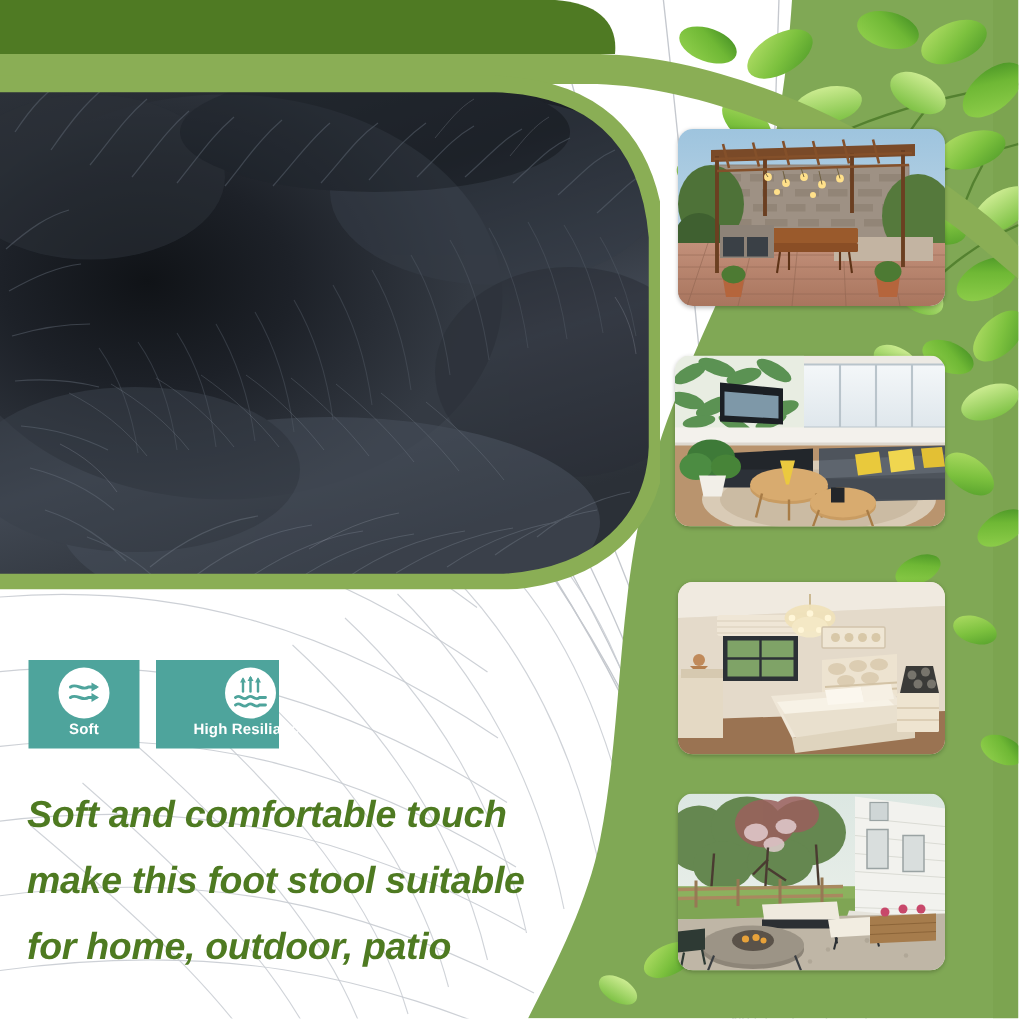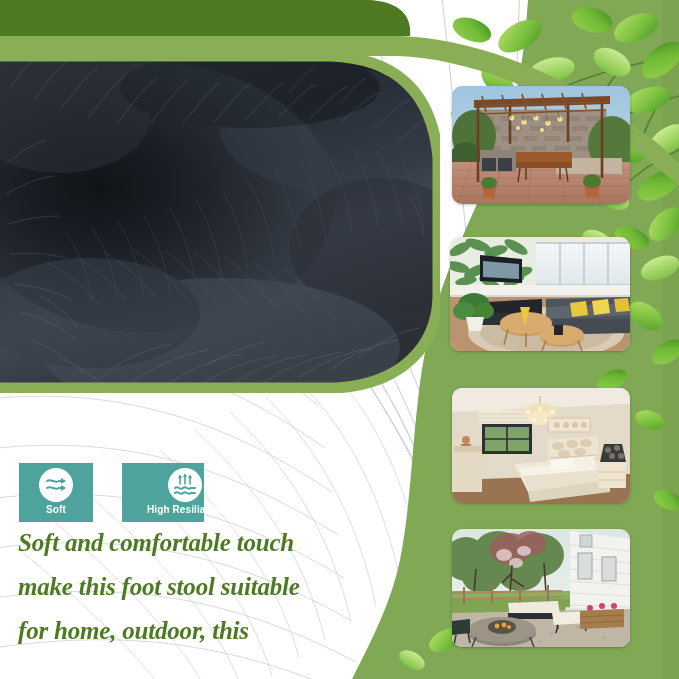--- a/index.html
+++ b/index.html
@@ -25,23 +25,23 @@
     position:absolute;
     border-radius:10px;
     overflow:hidden;
     box-shadow:0 1px 3px rgba(0,0,0,.25);
   }
   .thumb svg, .photo svg { display:block; width:100%; height:100%; }
 
   
   .badges {
     position:absolute;
-    left:19px; top:463px;
+    left:19px; top:440px;
     display:flex;
-    gap:29px;
+    gap:11px;
     z-index:40;
   }
   .badge {
     width:74px; height:59px;
     background:#4EA49C;
     display:flex;
     flex-direction:column;
     align-items:center;
     justify-content:flex-start;
     padding-top:5px;
@@ -70,21 +70,20 @@
     position:absolute;
     left:18px; top:521px;
     width:400px;
     z-index:40;
     color:#4E7A21;
     font-weight:bold;
     font-style:italic;
     font-size:25px;
     line-height:44px;
     letter-spacing:-0.2px;
-    font-family:Liberation Serif, serif;
   }
   .headline .hl { display:block; white-space:nowrap; }
 </style>
 </head>
 <body>
 
 <div id="stage">
 
   <div class="veinbg">
     <svg viewBox="0 0 679 679" preserveAspectRatio="none" style="width:679px;height:679px;display:block;">
@@ -784,16 +783,16 @@
       <span class="blabel">High Resiliance</span>
     </div>
 
 
 
   </div>
 
   <div class="headline">
     <span class="hl">Soft and comfortable touch</span>
     <span class="hl">make this foot stool suitable</span>
-    <span class="hl">for home, outdoor, this</span>
+    <span class="hl">for home, outdoor, patio</span>
   </div>
 
 </div>
 
 </body></html>

